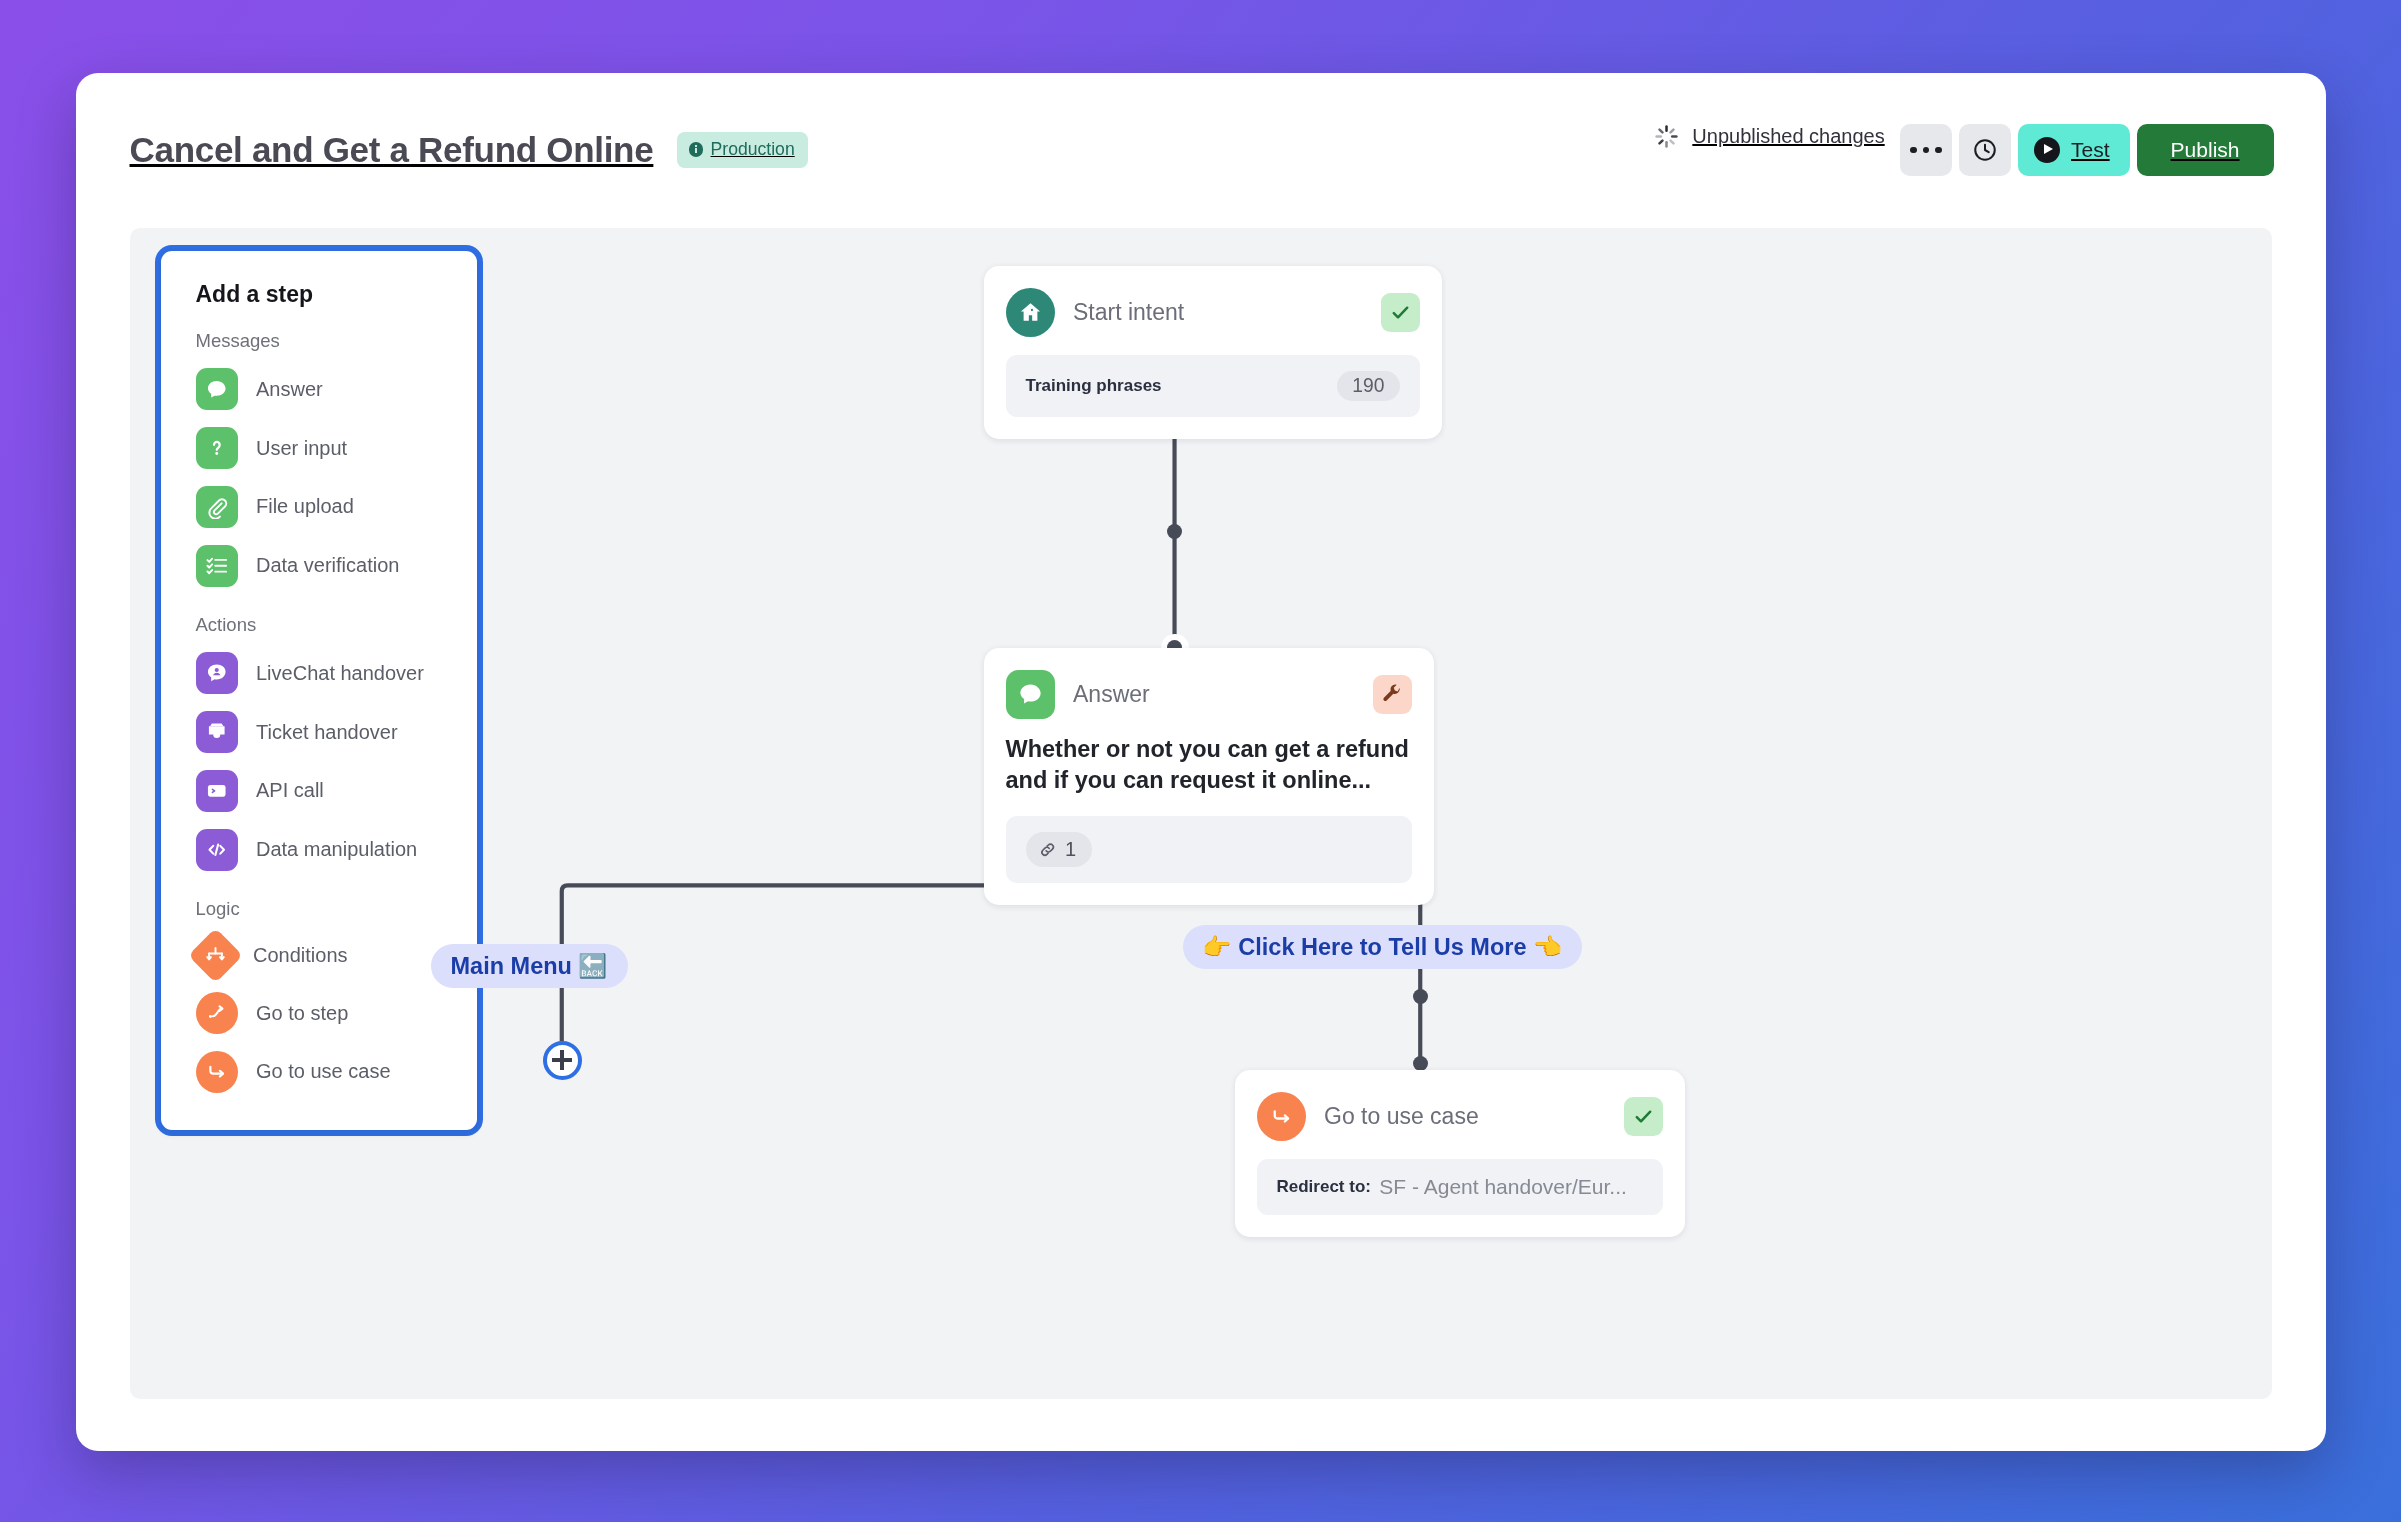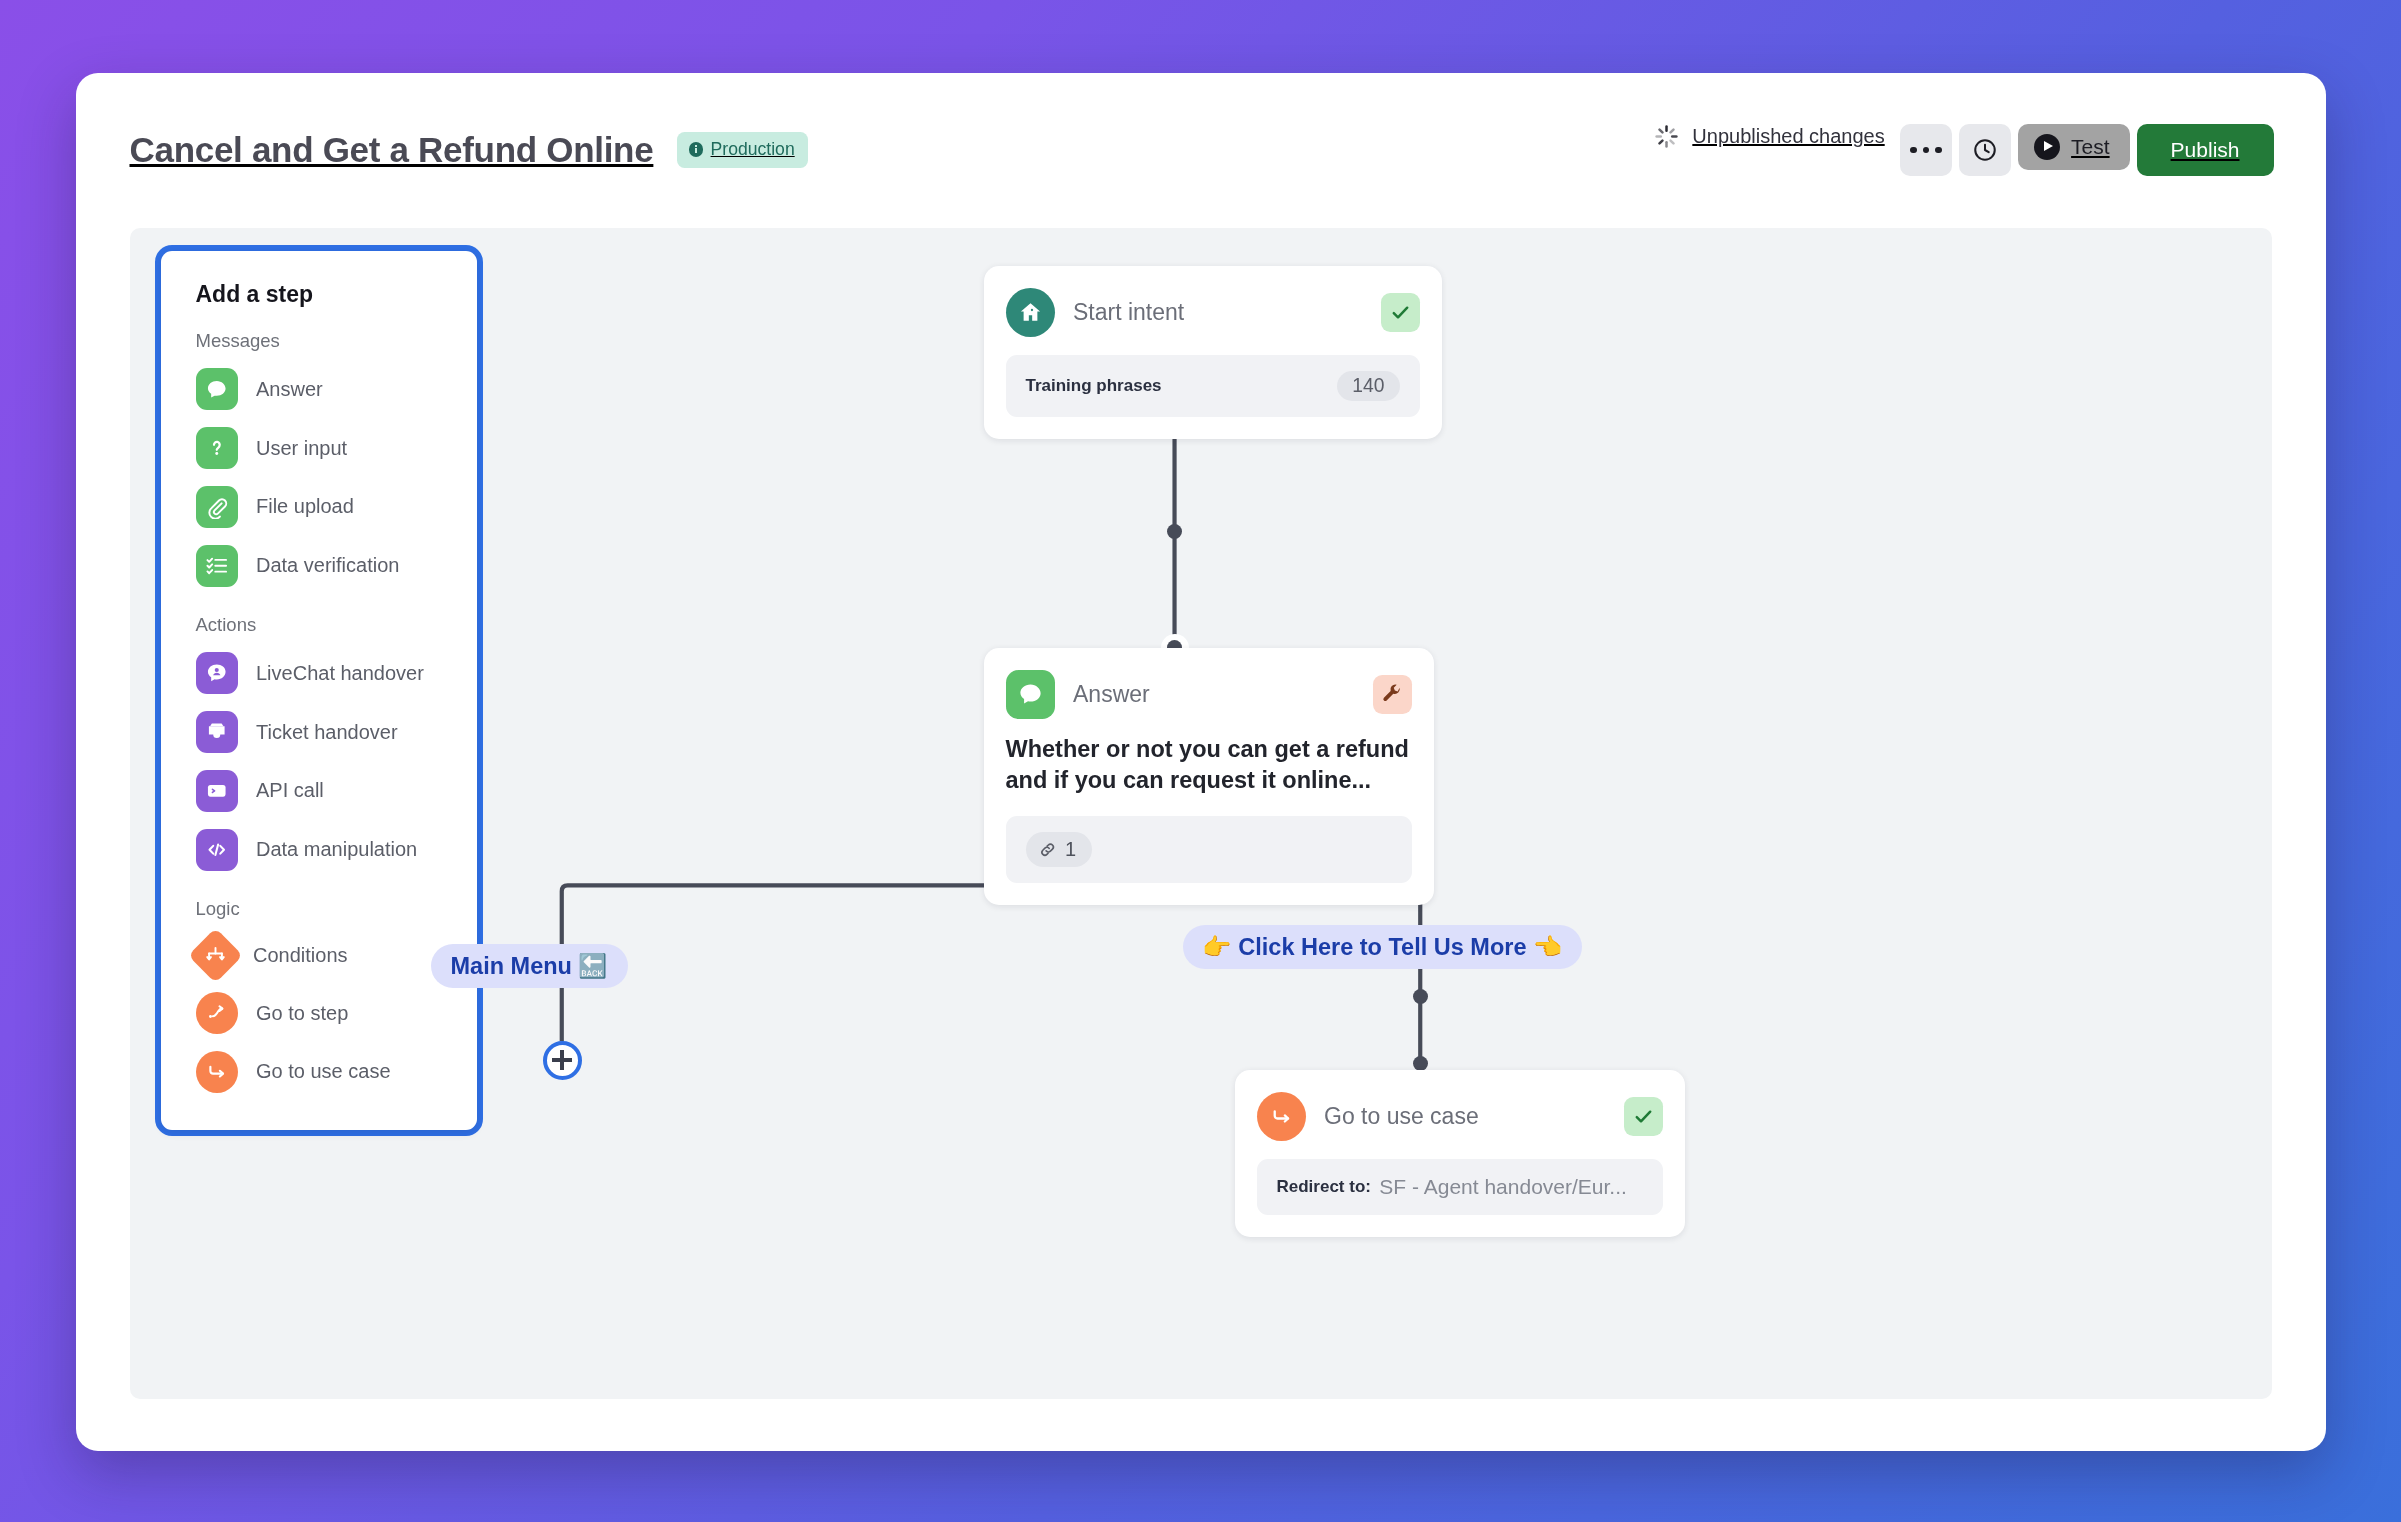--- a/index.html
+++ b/index.html
@@ -114,22 +114,22 @@
     color: #1d1d24;
   }
   .dots { display: flex; gap: 5.9px; }
   .dots i {
     width: 6.7px; height: 6.7px;
     border-radius: 50%;
     background: #1d1d24;
     display: block;
   }
   .test-btn {
-    height: 46px;
-    background: #a3a3a3;
+    height: 52px;
+    background: #5eead4;
     border: none;
     border-radius: 10px;
     display: flex;
     align-items: center;
     gap: 11px;
     padding: 0 20px 0 16px;
     cursor: pointer;
   }
   .play-icon {
     width: 26px; height: 26px;
@@ -622,21 +622,21 @@
         </span>
         <span class="node-title">Start intent</span>
         <span class="node-badge badge-green">
           <svg width="23" height="23" viewBox="0 0 24 24" fill="none">
             <path d="M5 12.6l4.4 4.4L19 7" stroke="#1f7a36" stroke-width="2.6" stroke-linecap="round" stroke-linejoin="round"></path>
           </svg>
         </span>
       </div>
       <div class="node-row">
         <span class="row-label">Training phrases</span>
-        <span class="count-pill">140</span>
+        <span class="count-pill">190</span>
       </div>
     </div>
 
     <div class="node" id="node-answer">
       <div class="node-head">
         <span class="node-icon ni-green sq">
           <svg width="27" height="27" viewBox="0 0 24 24" fill="#fff">
             <path d="M12 3C7 3 3 6.3 3 10.4c0 2.3 1.3 4.3 3.3 5.7V20l3.5-2c.7.1 1.4.2 2.2.2 5 0 9-3.3 9-7.4S17 3 12 3z"></path>
           </svg>
         </span>

